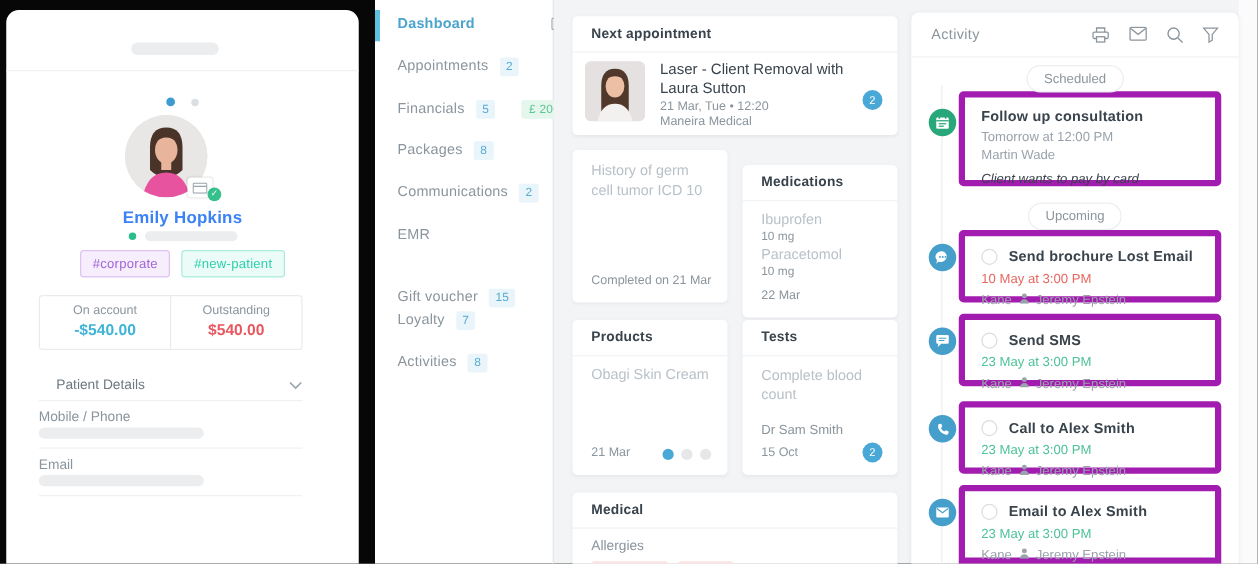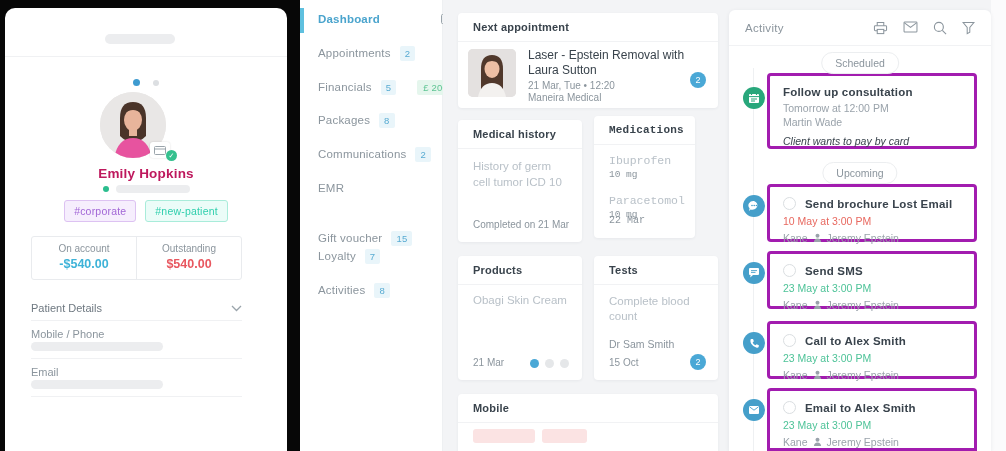--- a/index.html
+++ b/index.html
@@ -11,21 +11,21 @@
   
   #patient-panel { left:5px; top:8px; width:282px; height:443px; border-radius:10px 10px 0 0; }
   .ph-bar { background:#ecedef; border-radius:5px; }
   .divider { border-bottom:1px solid #f0f1f3; }
   .dot { border-radius:50%; display:inline-block; }
   #carousel { left:0; top:64px; width:282px; text-align:center; }
   #avatar-wrap { left:95px; top:84px; width:66px; height:66px; }
   .avatar-circle { width:66px; height:66px; border-radius:50%; overflow:hidden; background:#e9e7e6; }
   #avatar-badge { right:-4px; bottom:0; width:20px; height:16px; background:#fff; border-radius:3px; box-shadow:0 0 2px rgba(0,0,0,.15); display:flex; align-items:center; justify-content:center; }
   #avatar-check { right:-7px; bottom:-3px; width:11px; height:11px; background:#35c08e; border-radius:50%; color:#fff; font-size:7px; line-height:11px; text-align:center; }
-  #patient-name { left:0; top:158px; width:282px; text-align:center; font-size:13.5px; font-weight:bold; color:#be185d; letter-spacing:.2px; }
+  #patient-name { left:0; top:158px; width:282px; text-align:center; font-size:13.5px; font-weight:bold; color:#3b82f6; letter-spacing:.2px; }
   #status-row { left:0; top:177px; width:282px; display:flex; align-items:center; justify-content:center; gap:7px; }
   #tags-row { left:0; top:192px; width:282px; display:flex; justify-content:center; gap:9px; }
   .tag { font-size:10.5px; padding:4px 9px; border-radius:3px; border:1px solid; letter-spacing:.2px; }
   .tag.purple { color:#a266d6; background:#f6eefd; border-color:#ddc2f2; }
   .tag.teal { color:#2fcfad; background:#ebfcf8; border-color:#a9ecda; }
   #account-box { left:26px; top:228px; width:211px; height:44px; border:1px solid #e9ebee; border-radius:3px; display:flex; }
   .acct-cell { flex:1; text-align:center; padding-top:6px; }
   .acct-cell + .acct-cell { border-left:1px solid #e9ebee; }
   .acct-label { font-size:10px; color:#8b959d; }
   .acct-value { font-size:12.5px; font-weight:bold; margin-top:3px; }
@@ -57,21 +57,21 @@
   #activity-panel { left:729px; top:10px; width:262px; height:441px; border-radius:6px 6px 0 0; box-shadow:0 1px 4px rgba(40,50,60,.08); }
   #activity-head { height:36px; border-bottom:1px solid #f1f2f4; display:flex; align-items:center; padding:0 16px; }
   #activity-title { font-size:11.5px; color:#8b959d; letter-spacing:.3px; }
   #activity-icons { margin-left:auto; display:flex; gap:15px; }
   #activity-icons span { display:flex; cursor:pointer; }
   .section-pill { position:absolute; left:50%; transform:translateX(-50%); background:#fff; border:1px solid #eceef0; border-radius:11px; padding:4px 13px; font-size:10.5px; color:#8b959d; z-index:3; }
   #timeline { left:24px; top:58px; width:1px; height:383px; background:#eef0f2; }
   .act-icon { position:absolute; left:14px; width:22px; height:22px; border-radius:50%; display:flex; align-items:center; justify-content:center; z-index:2; }
   .act-icon.blue { background:#459fca; }
   .act-icon.green { background:#28a77b; }
-  .act-card { position:absolute; left:38px; width:210px; background:#fff; border:3px solid #a21caf; border-radius:4px; padding:10px 13px 0; }
+  .act-card { position:absolute; left:38px; width:210px; background:#fff; border:5px solid #a21caf; border-radius:4px; padding:10px 13px 0; }
   .act-title { font-size:11.5px; font-weight:bold; color:#39434c; letter-spacing:.2px; }
   .act-sub { font-size:10.5px; color:#9aa3ab; margin-top:4px; }
   .act-note { font-size:10.5px; color:#39434c; font-style:italic; margin-top:7px; }
   .act-time { font-size:10.5px; margin-top:5px; }
   .act-footer { display:flex; align-items:center; gap:5px; margin-top:5px; font-size:10.5px; color:#9aa3ab; }
   .task-row { display:flex; align-items:flex-end; gap:9px; }
   .checkbox-circle { width:13px; height:13px; border:1px solid #dadee1; border-radius:50%; flex:0 0 auto; cursor:pointer; }
   .pag-dot { width:9px; height:9px; border-radius:50%; }
 </style>
 </head>
@@ -123,21 +123,21 @@
       <div class="acct-label">On account</div>
       <div class="acct-value" style="color: rgb(62, 179, 216);">-$540.00</div>
     </div>
     <div class="acct-cell">
       <div class="acct-label">Outstanding</div>
       <div class="acct-value" style="color: rgb(232, 87, 95);">$540.00</div>
     </div>
   </div>
 
   <div id="details-row" class="abs">
-    <span class="field-label" style="color:#6e7880;">Patient Details</span>
+    <span class="field-label" style="color:#6e7880;margin-left:14px;">Patient Details</span>
     <span style="display:flex;">
       <svg width="11" height="7" viewBox="0 0 11 7">
           <polyline points="1,1 5.5,5.5 10,1" fill="none" stroke="#9aa4ab" stroke-width="1.3"></polyline>
         </svg>
     </span>
   </div>
   <div class="abs divider l-div" style="top:312px;"></div>
 
   <div class="abs field-label" style="left:26px;top:320px;">Mobile / Phone</div>
   <div class="abs ph-bar" style="left:26px;top:334px;width:132px;height:9px;"></div>
@@ -215,40 +215,39 @@
   <div style="position:relative;height:65px;">
     <div class="abs" style="left:10px;top:7px;width:48px;height:48px;border-radius:5px;overflow:hidden;background:#e4e1e0;">
       <svg width="48" height="48" viewBox="0 0 48 48">
         <rect width="48" height="48" fill="#e4e1e0"></rect>
         <path d="M13 20 Q13 6 24 6 Q35 6 35 20 L35 48 L13 48 Z" fill="#50382b"></path>
         <ellipse cx="24" cy="20" rx="7.5" ry="9" fill="#edbfa4"></ellipse>
         <path d="M16 15 Q24 9 32 15 Q31 10 24 10 Q17 10 16 15 Z" fill="#50382b"></path>
         <path d="M10 48 Q13 34 24 34 Q35 34 38 48 Z" fill="#f3f1ef"></path>
       </svg>
     </div>
-    <div class="abs dark" style="left:70px;top:6px;width:170px;font-size:12px;line-height:15px;">Laser - Epstein Removal with Laura Sutton</div>
+    <div class="abs dark" style="left:70px;top:6px;width:170px;font-size:12px;line-height:15px;">Laser - Client Removal with Laura Sutton</div>
     <div class="abs gray" style="left:70px;top:38px;font-size:10px;">21 Mar, Tue • 12:20</div>
     <div class="abs gray" style="left:70px;top:50px;font-size:10px;">Maneira Medical</div>
 
     <div class="abs badge-circle" style="left:232px;top:30px;">2</div>
   </div>
 </div>
 
 <div class="card" style="left:458px;top:120px;width:124px;height:122px;">
-  <div class="card-head">Medical history</div>
   <div class="muted" style="padding:9px 15px;font-size:11.5px;line-height:16px;">History of germ cell tumor ICD 10</div>
   <div class="abs gray" style="left:15px;bottom:12px;font-size:10px;">Completed on 21 Mar</div>
 </div>
 
-<div class="card" style="left:594px;top:116px;width:101px;height:122px;font-family:Liberation Mono, monospace;">
+<div class="card" style="left:594px;top:132px;width:124px;height:122px;">
   <div class="card-head">Medications</div>
   <div style="padding:9px 15px 0;">
     <div class="muted" style="font-size:11.5px;">Ibuprofen</div>
     <div class="gray" style="font-size:9.5px;margin-top:2px;">10 mg</div>
-    <div class="muted" style="font-size:11.5px;margin-top:14px;">Paracetomol</div>
+    <div class="muted" style="font-size:11.5px;margin-top:3px;">Paracetomol</div>
     <div class="gray" style="font-size:9.5px;margin-top:2px;">10 mg</div>
   </div>
   <div class="abs gray" style="left:15px;bottom:12px;font-size:10px;">22 Mar</div>
 </div>
 
 <div class="card" style="left:458px;top:256px;width:124px;height:124px;">
   <div class="card-head">Products</div>
   <div class="muted" style="padding:9px 15px;font-size:11.5px;">Obagi Skin Cream</div>
   <div class="abs gray" style="left:15px;bottom:12px;font-size:10px;">21 Mar</div>
   <div class="abs" style="right:13px;bottom:12px;display:flex;gap:6px;">
@@ -260,21 +259,22 @@
 
 <div class="card" style="left:594px;top:256px;width:124px;height:124px;">
   <div class="card-head">Tests</div>
   <div class="muted" style="padding:9px 15px;font-size:11.5px;line-height:15px;">Complete blood count</div>
   <div class="abs gray" style="left:15px;bottom:30px;font-size:10.5px;">Dr Sam Smith</div>
   <div class="abs gray" style="left:15px;bottom:12px;font-size:10px;">15 Oct</div>
   <div class="abs badge-circle" style="right:12px;bottom:10px;">2</div>
 </div>
 
 <div class="card" style="left:458px;top:394px;width:260px;height:60px;border-radius:4px 4px 0 0;">
-  <div class="card-head">Mobile</div>
+  <div class="card-head">Medical</div>
+  <div class="gray" style="padding:8px 15px 0;font-size:11px;">Allergies</div>
   <div style="display:flex;gap:7px;padding:6px 15px 0;">
     <span style="width:62px;height:14px;background:#fbe3e3;border-radius:3px;"></span>
     <span style="width:45px;height:14px;background:#fbe3e3;border-radius:3px;"></span>
   </div>
 </div>
 
 <div id="activity-panel" class="panel">
   <div id="activity-head">
     <span id="activity-title">Activity</span>
     <span id="activity-icons">

